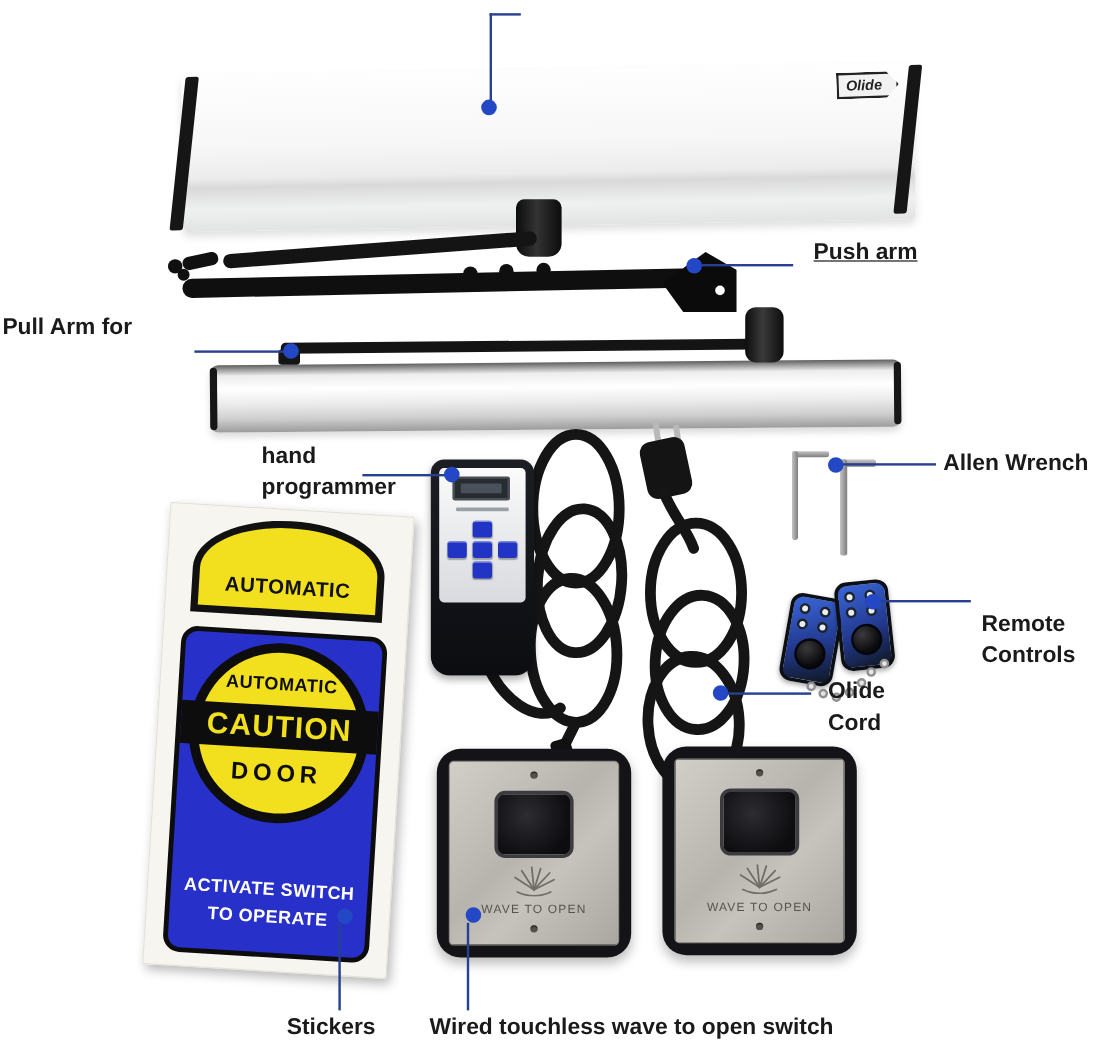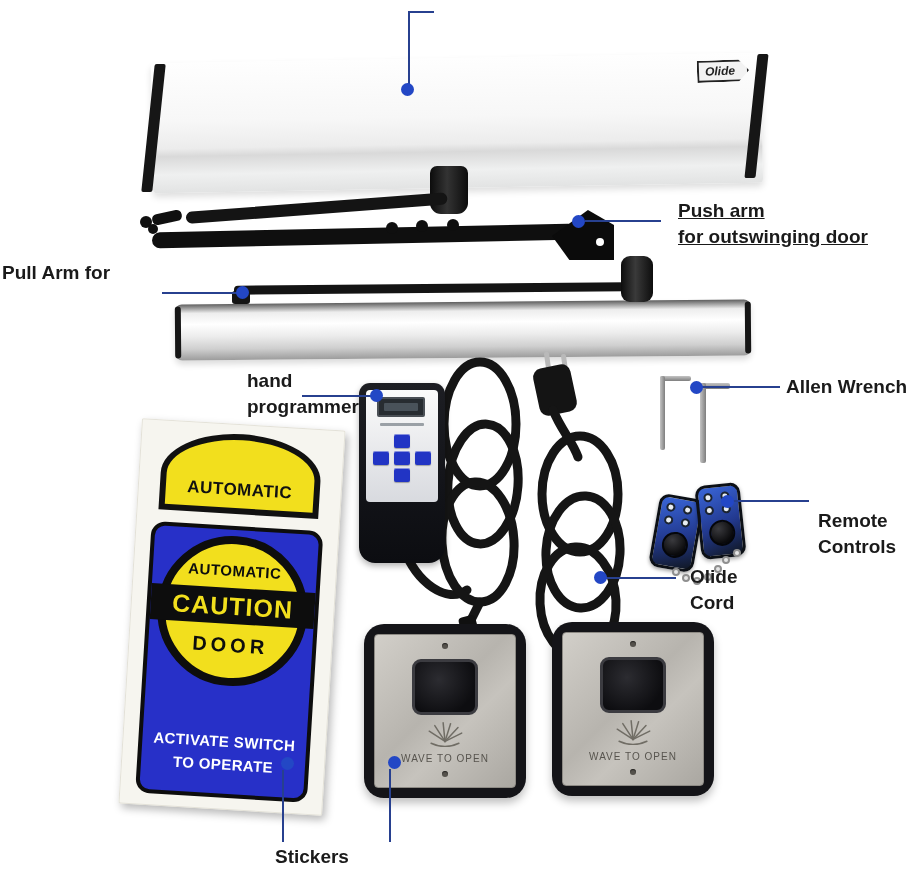--- a/index.html
+++ b/index.html
@@ -266,32 +266,31 @@
       <span class="wscrew" style="top:136px;"></span>
     </div>
   </div>
 
   <div class="lead-h" style="left:408px; top:11px; width:26px;"></div>
   <div class="lead-v" style="left:408px; top:11px; height:74px;"></div>
   <span class="dot" style="left:401px; top:83px;"></span>
 
   <div class="lbl" style="left:678px; top:198px;text-decoration:underline;">
     <div>Push arm</div>
-    <div>for outswinging door</div>
   </div>
   <div class="lead-h" style="left:585px; top:220px; width:76px;"></div>
   <span class="dot" style="left:572px; top:215px;"></span>
 
   <div class="lbl" style="left:2px; top:260px;">
     <div>Pull Arm for</div>
   </div>
   <div class="lead-h" style="left:162px; top:292px; width:76px;"></div>
   <span class="dot" style="left:236px; top:286px;"></span>
 
-  <div class="lbl" style="left:218px; top:368px;margin-left:29px;">
+  <div class="lbl" style="left:218px; top:368px;">
     <div>hand</div>
     <div>programmer</div>
   </div>
   <div class="lead-h" style="left:302px; top:395px; width:72px;"></div>
   <span class="dot" style="left:370px; top:389px;"></span>
 
   <div class="lbl" style="left:786px; top:374px;">Allen  Wrench</div>
   <div class="lead-h" style="left:702px; top:386px; width:78px;"></div>
   <span class="dot" style="left:690px; top:381px;"></span>
 
@@ -302,20 +301,21 @@
   <div class="lead-h" style="left:733px; top:500px; width:76px;"></div>
   <span class="dot" style="left:721px; top:495px;"></span>
 
   <div class="lbl" style="left:690px; top:564px;">
     <div>Olide</div>
     <div>Cord</div>
   </div>
   <div class="lead-h" style="left:606px; top:577px; width:70px;"></div>
   <span class="dot" style="left:594px; top:571px;"></span>
 
-  <div class="lbl" style="left:239px; top:844px;margin-left:36px;">Stickers</div>
+  <div class="lbl" style="left:239px; top:844px;">Stickers</div>
   <div class="lead-v" style="left:282px; top:770px; height:72px;"></div>
   <span class="dot" style="left:281px; top:757px;"></span>
 
+  <div class="lbl" style="left:358px; top:844px;">Wired touchless wave to open switch</div>
   <div class="lead-v" style="left:389px; top:769px; height:73px;"></div>
   <span class="dot" style="left:388px; top:756px;"></span>
 
 </div>
 
 </body></html>

